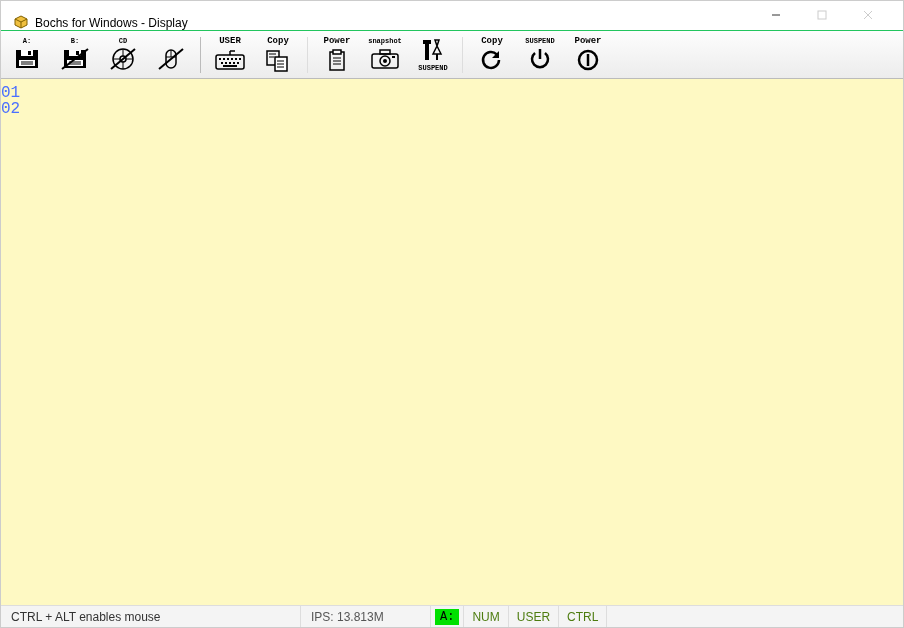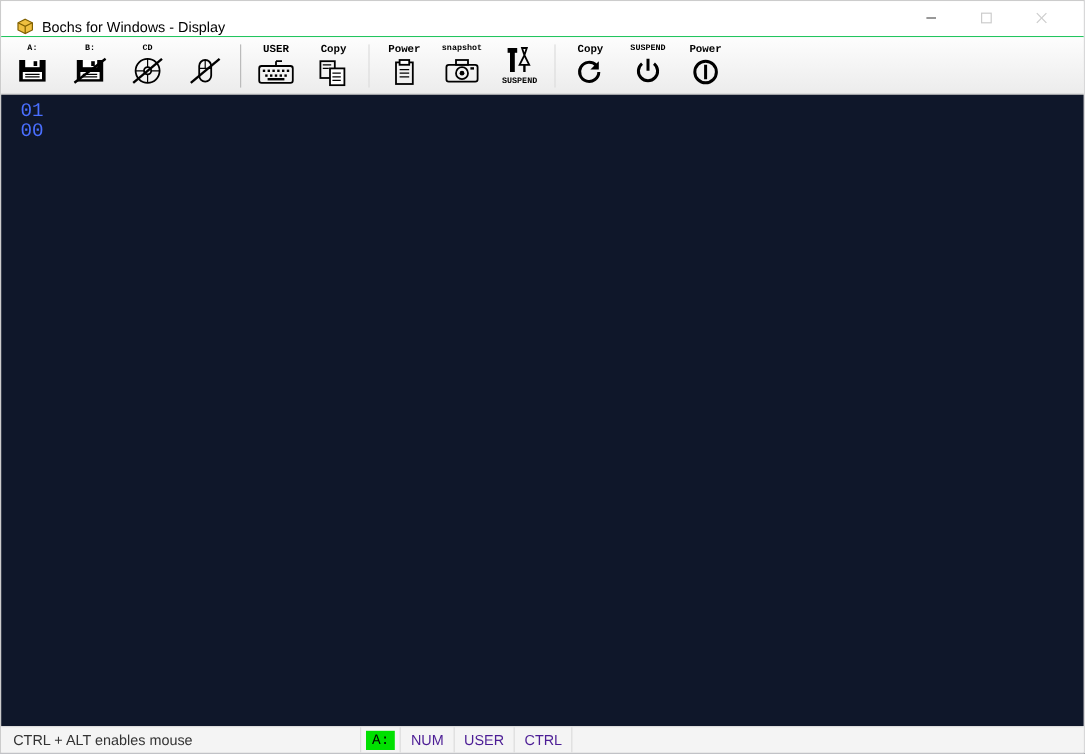--- a/index.html
+++ b/index.html
@@ -15,30 +15,30 @@
 
   .toolbar { height: 48px; background: linear-gradient(#fdfdfd, #ececec); border-bottom: 1px solid #bbb; display: flex; align-items: center; padding: 2px 4px; gap: 4px; }
   .tbtn { width: 44px; height: 42px; display: flex; flex-direction: column; align-items: center; justify-content: center; cursor: pointer; }
   .tbtn .tlabel { font-family: "Courier New", monospace; font-size: 9px; font-weight: bold; line-height: 1; margin-bottom: 1px; }
   .tbtn .tlabel.small { font-size: 7px; font-style: normal; }
   .tbtn-icon { width: 30px; height: 26px; display:flex; align-items:center; justify-content:center; }
   .tbtn-icon svg { display:block; }
   .sep { width: 1px; height: 36px; background: #bbb; margin: 0 3px; }
   .sep.light { background: #ddd; }
 
-  .display { flex: 1; background: #0f172a; color: #4a6fff; font-family: "Courier New", monospace; font-size: 16px; padding: 6px 16px; line-height: 16px; }
+  .display { flex: 1; background: #fef9c3; color: #4a6fff; font-family: "Courier New", monospace; font-size: 16px; padding: 6px 0; line-height: 16px; }
   .display .row { white-space: pre; }
 
   .statusbar { height: 22px; background: #f4f4f4; border-top: 1px solid #ddd; display: flex; align-items: center; font-size: 12px; color: #555; }
   .status-cell { padding: 0 10px; border-right: 1px solid #ddd; height: 100%; display:flex; align-items:center; }
   .status-cell.msg { width: 300px; color:#333; }
   .status-cell.ips { width: 130px; }
   .status-cell.drive { padding: 0 4px; }
   .drive-badge { background: #00e000; color: #000; padding: 1px 5px; font-family: "Courier New", monospace; font-size: 12px; }
-  .status-lock { color:#4c1d95; padding:0 8px; border-right: 1px solid #ddd; height:100%; display:flex; align-items:center; }
+  .status-lock { color:#4d7c0f; padding:0 8px; border-right: 1px solid #ddd; height:100%; display:flex; align-items:center; }
 </style>
 </head>
 <body>
 
 <div class="window">
 
   <div class="titlebar">
     <span class="title-icon">
       <svg width="16" height="16" viewBox="0 0 16 16">
         <polygon points="8,2 14,5 14,11 8,14 2,11 2,5" fill="#f0c040" stroke="#806000" stroke-width="1"></polygon>
@@ -234,25 +234,26 @@
             <circle cx="13" cy="12" r="9" fill="none" stroke="#000" stroke-width="2.5"></circle>
             <line x1="13" y1="6" x2="13" y2="18" stroke="#000" stroke-width="2.5"></line>
           </svg>
       </span>
     </div>
 
   </div>
 
   <div class="display">
     <div class="row">01</div>
-    <div class="row">00</div>
+    <div class="row">02</div>
   </div>
 
   <div class="statusbar">
     <div class="status-cell msg">CTRL + ALT enables mouse</div>
+    <div class="status-cell ips">IPS: 13.813M</div>
     <div class="status-cell drive">
       <span class="drive-badge">A:</span>
     </div>
     <div class="status-lock">NUM</div>
     <div class="status-lock">USER</div>
     <div class="status-lock">CTRL</div>
   </div>
 
 </div>
 

